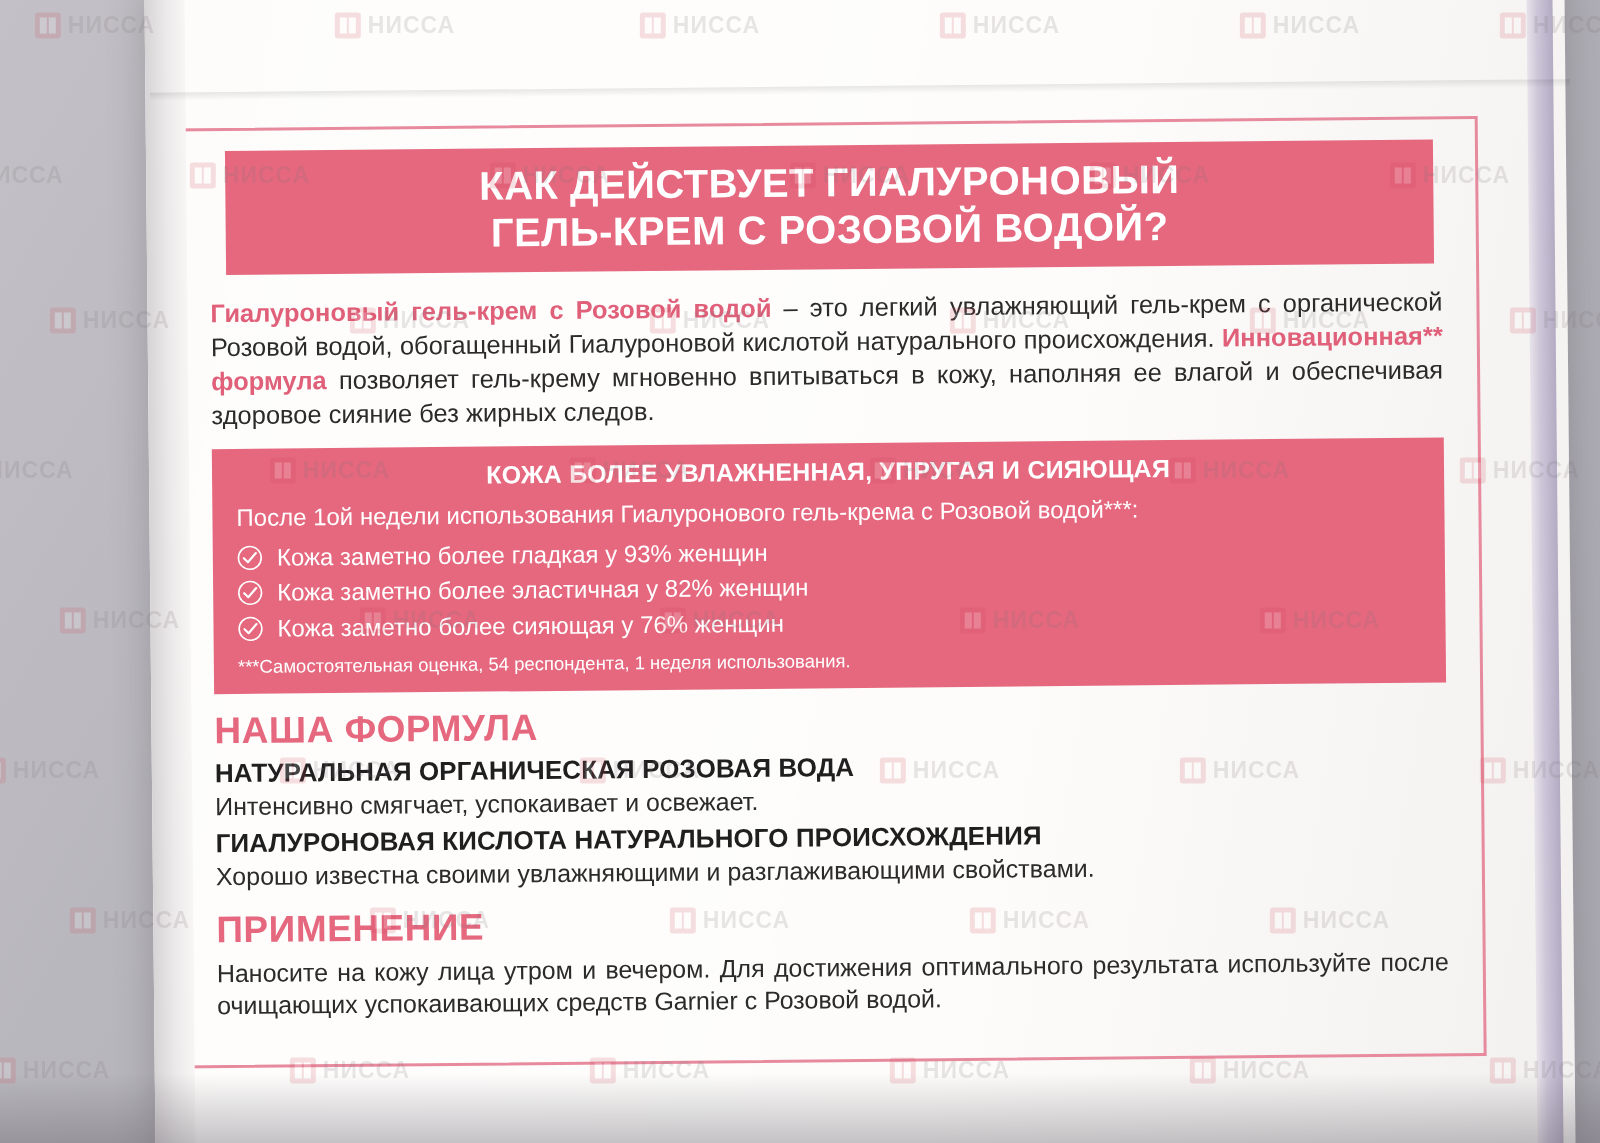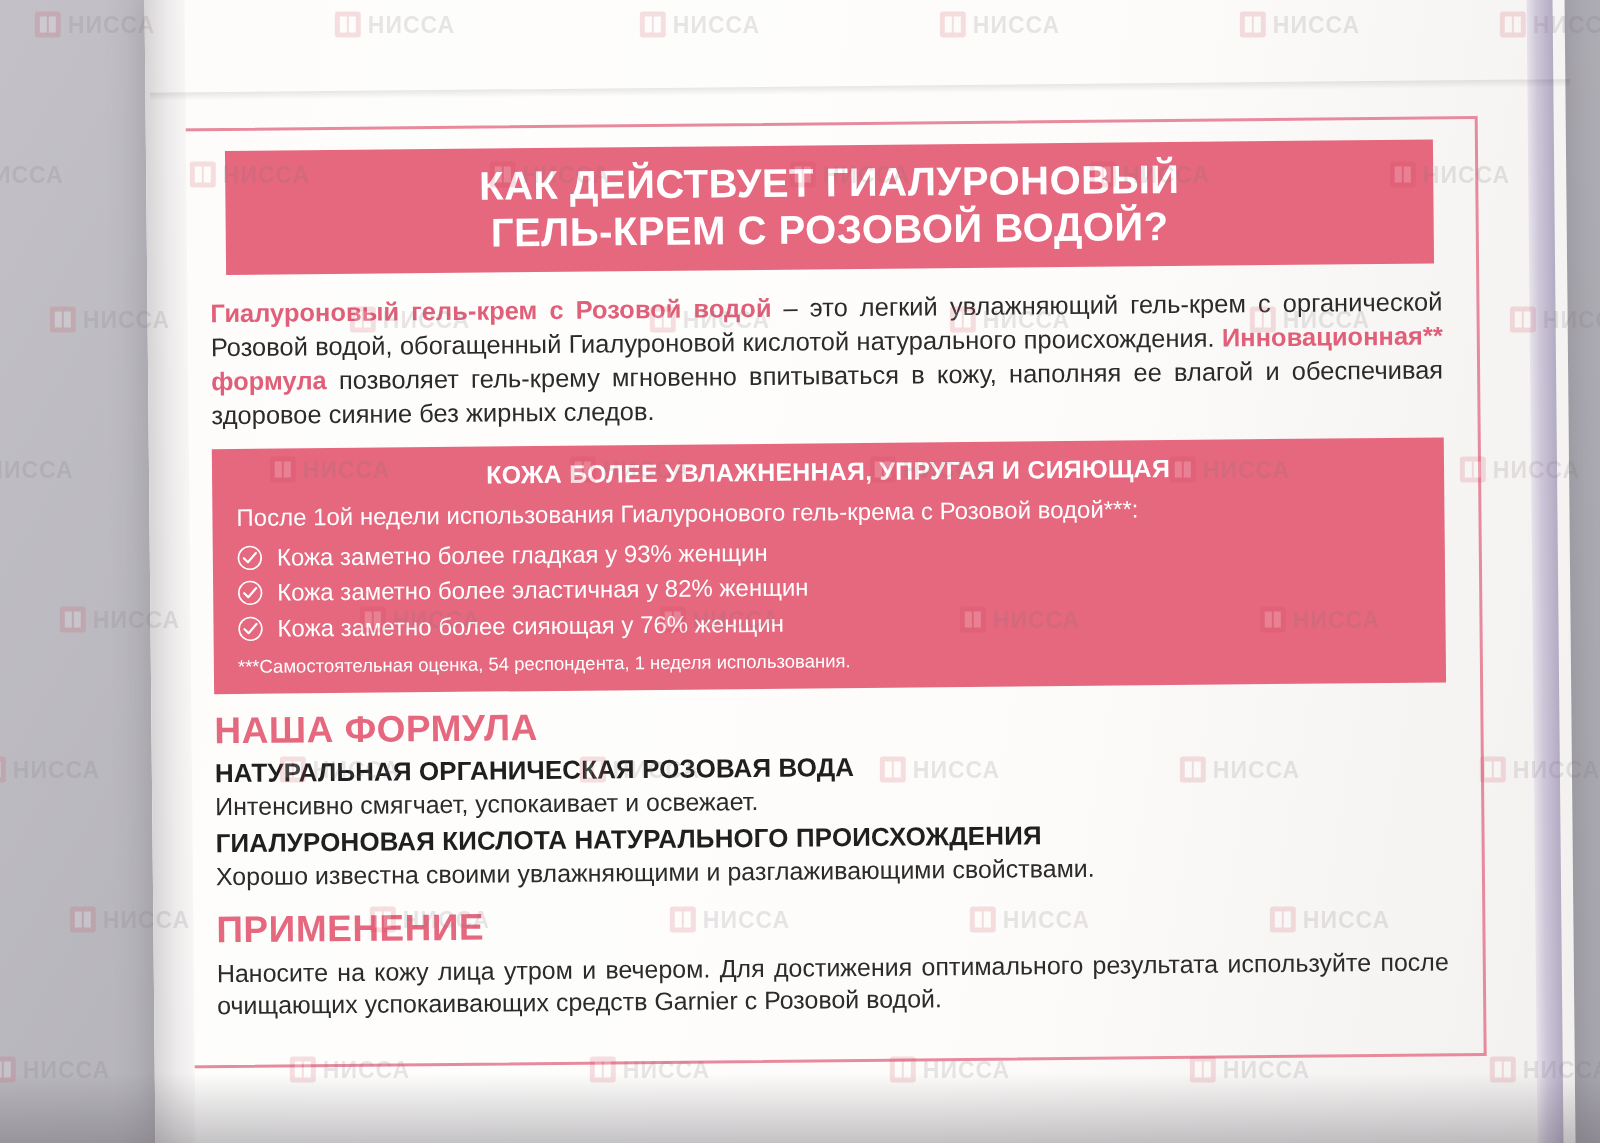--- a/index.html
+++ b/index.html
@@ -25,21 +25,21 @@
   
   .wm-layer {
     position: absolute;
     inset: 0;
     pointer-events: none;
     z-index: 40;
   }
   .wm {
     position: absolute;
     display: flex;
-    align-items: flex-start;
+    align-items: flex-end;
     gap: 7px;
     opacity: 0.17;
     transform: translate(-50%, -50%);
     white-space: nowrap;
   }
   .wm .wm-mark {
     width: 26px;
     height: 26px;
     background: #d04a5a;
     border-radius: 3px;

